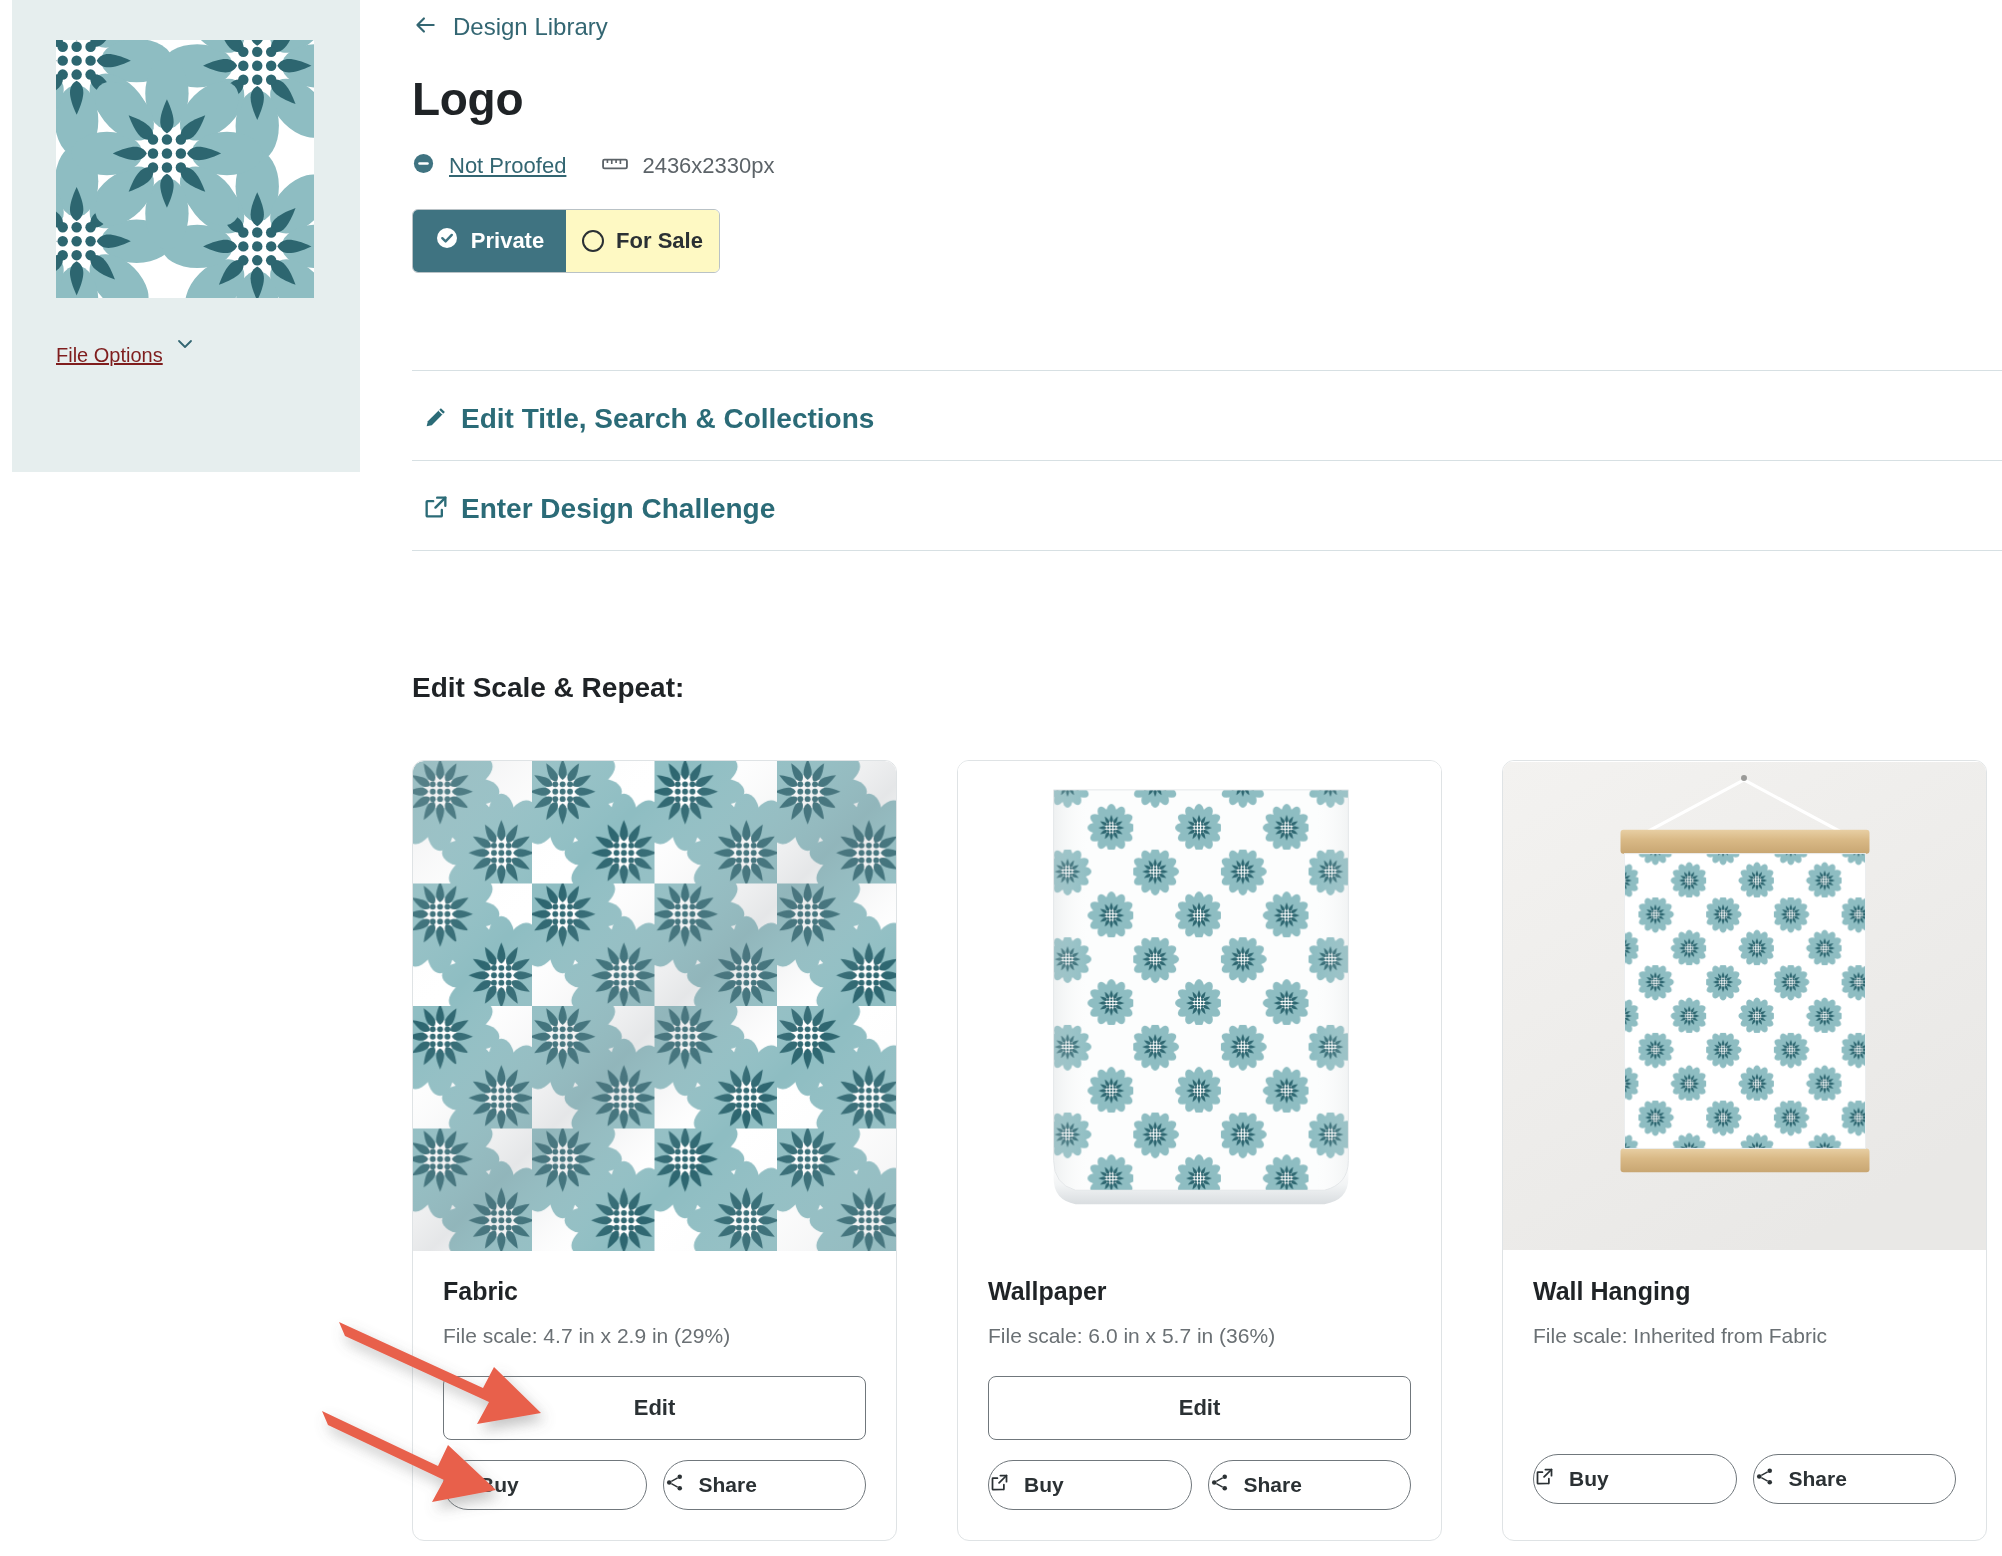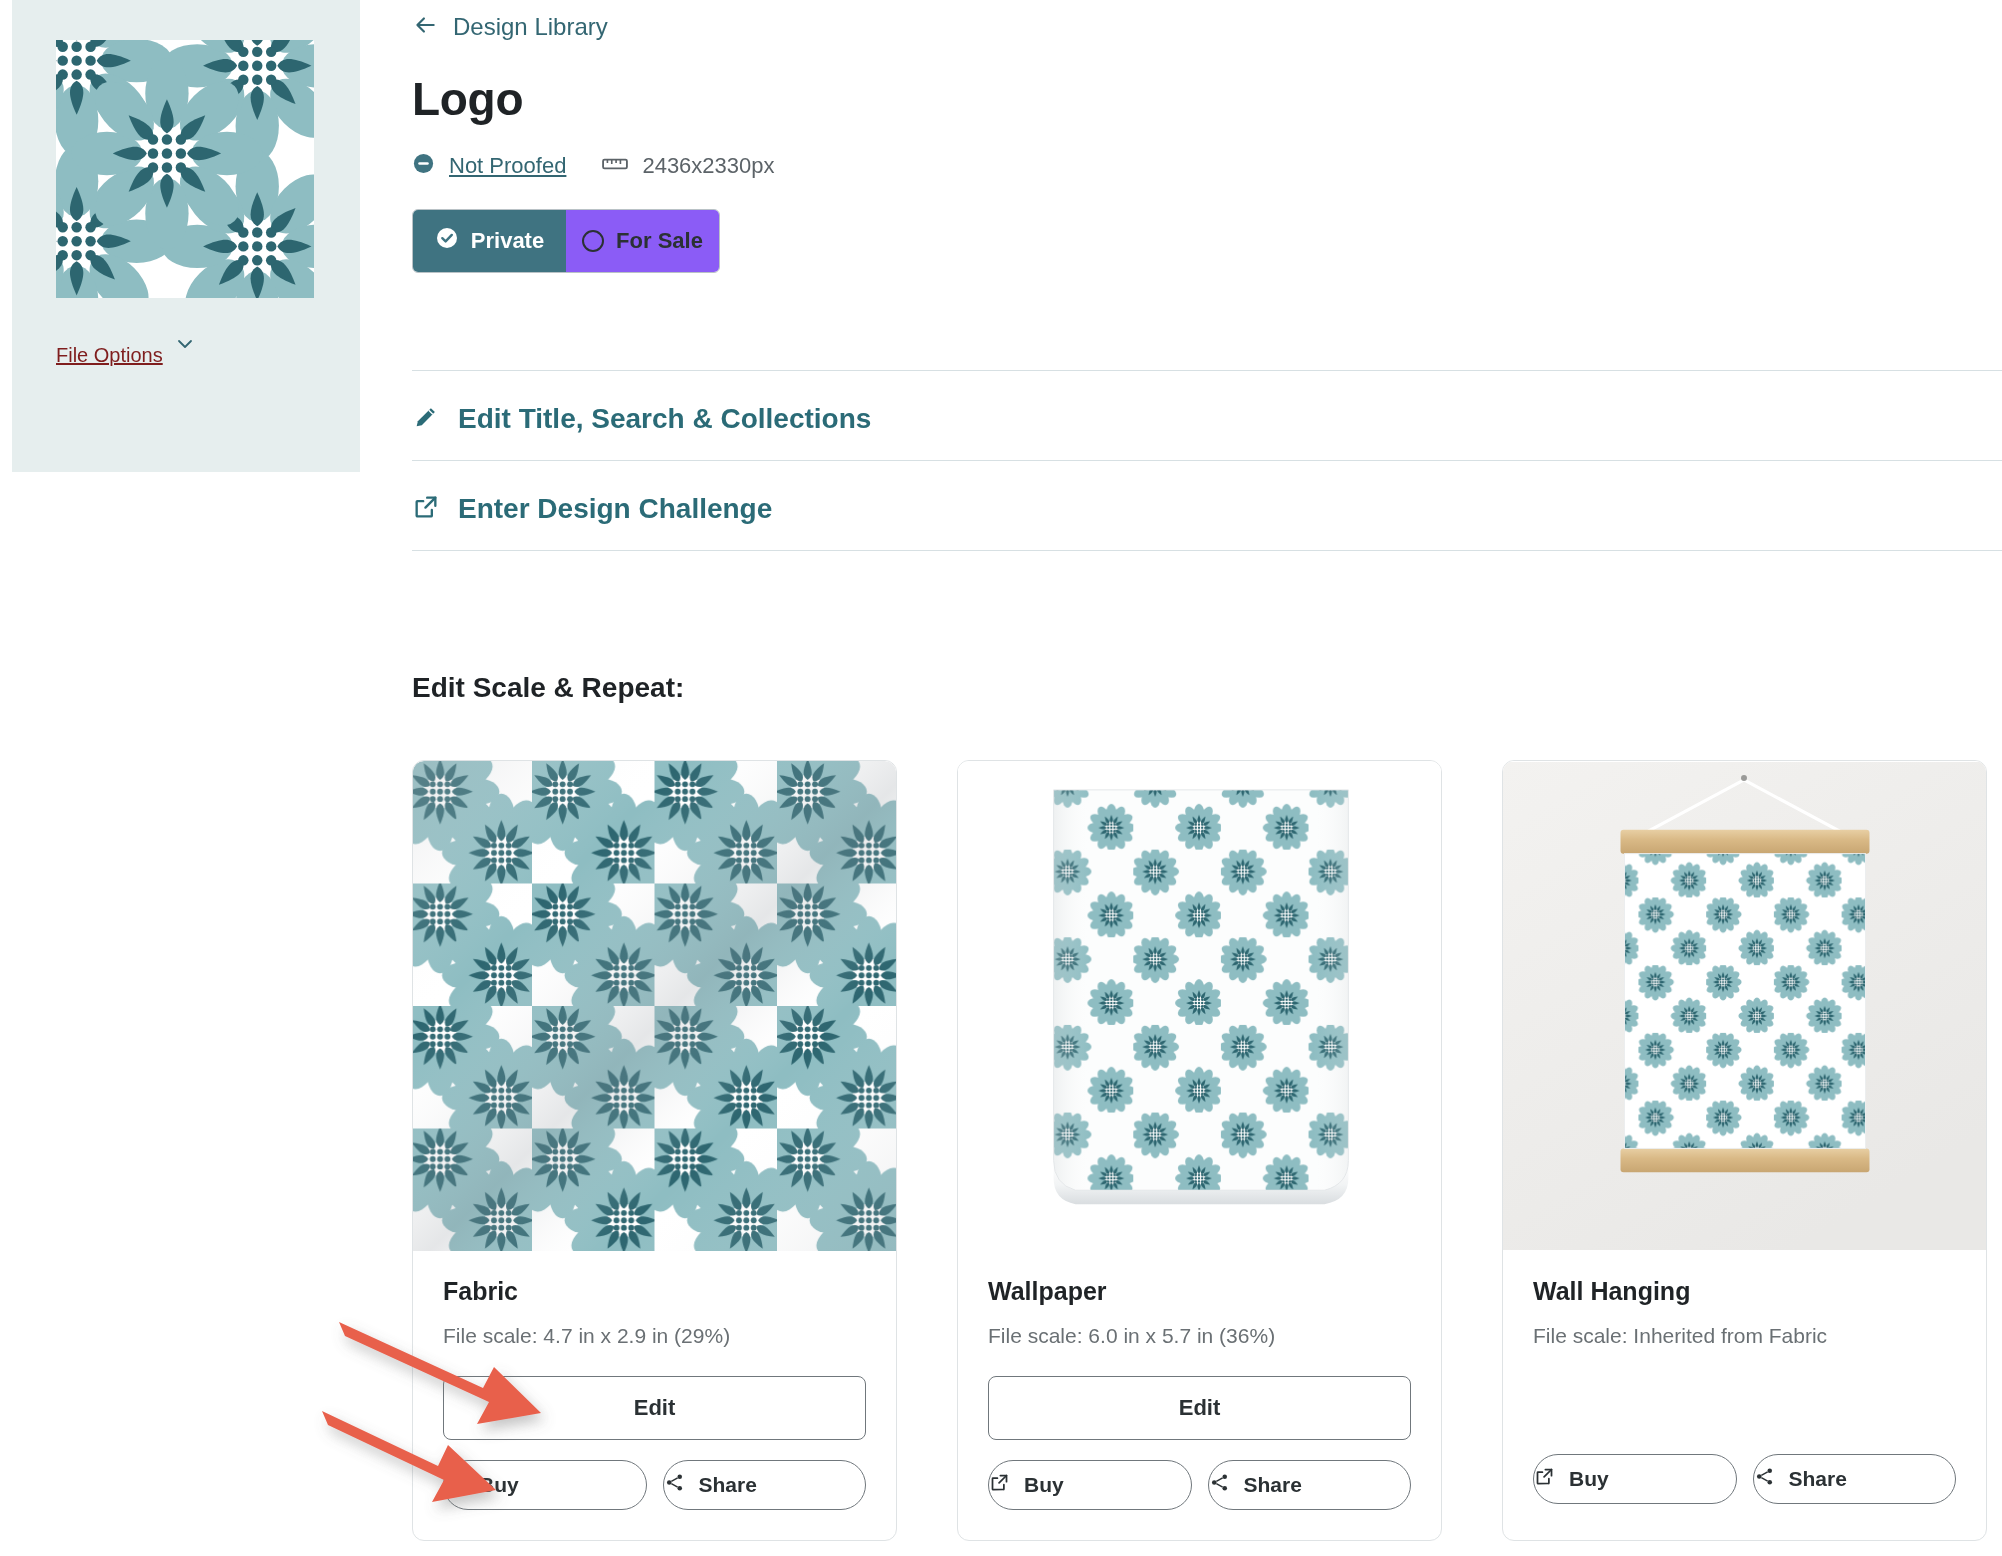--- a/index.html
+++ b/index.html
@@ -80,34 +80,34 @@
     border-radius: 6px; overflow: hidden;
     border: 1px solid #b9c2c6;
   }
   .toggle .seg {
     display: flex; align-items: center; justify-content: center; gap: 12px;
     font-size: 22px; font-weight: bold;
     cursor: pointer;
     flex: 1;
   }
   .seg.active { background: #3f7381; color: #ffffff; }
-  .seg.inactive { background: #8b5cf6; color: #2b3134; }
+  .seg.inactive { background: #fef9c3; color: #2b3134; }
   .radio-ring {
     width: 22px; height: 22px; border-radius: 50%;
     border: 2.5px solid #2b3134;
   }
 
   .divider {
     position: absolute; left: 0; width: 1590px;
     height: 1px; background: #d7e0e3;
   }
 
   .action-link {
-    position: absolute; left: 0;
-    display: flex; align-items: flex-start; gap: 18px;
+    position: absolute; left: 10px;
+    display: flex; align-items: flex-start; gap: 11px;
     cursor: pointer;
   }
   .action-link .al-label {
     font-size: 28px; font-weight: bold; color: #2b6b77;
   }
 
   .section-title {
     position: absolute; left: 0; top: 672px;
     font-size: 28px; font-weight: bold; color: #1f2326;
   }

